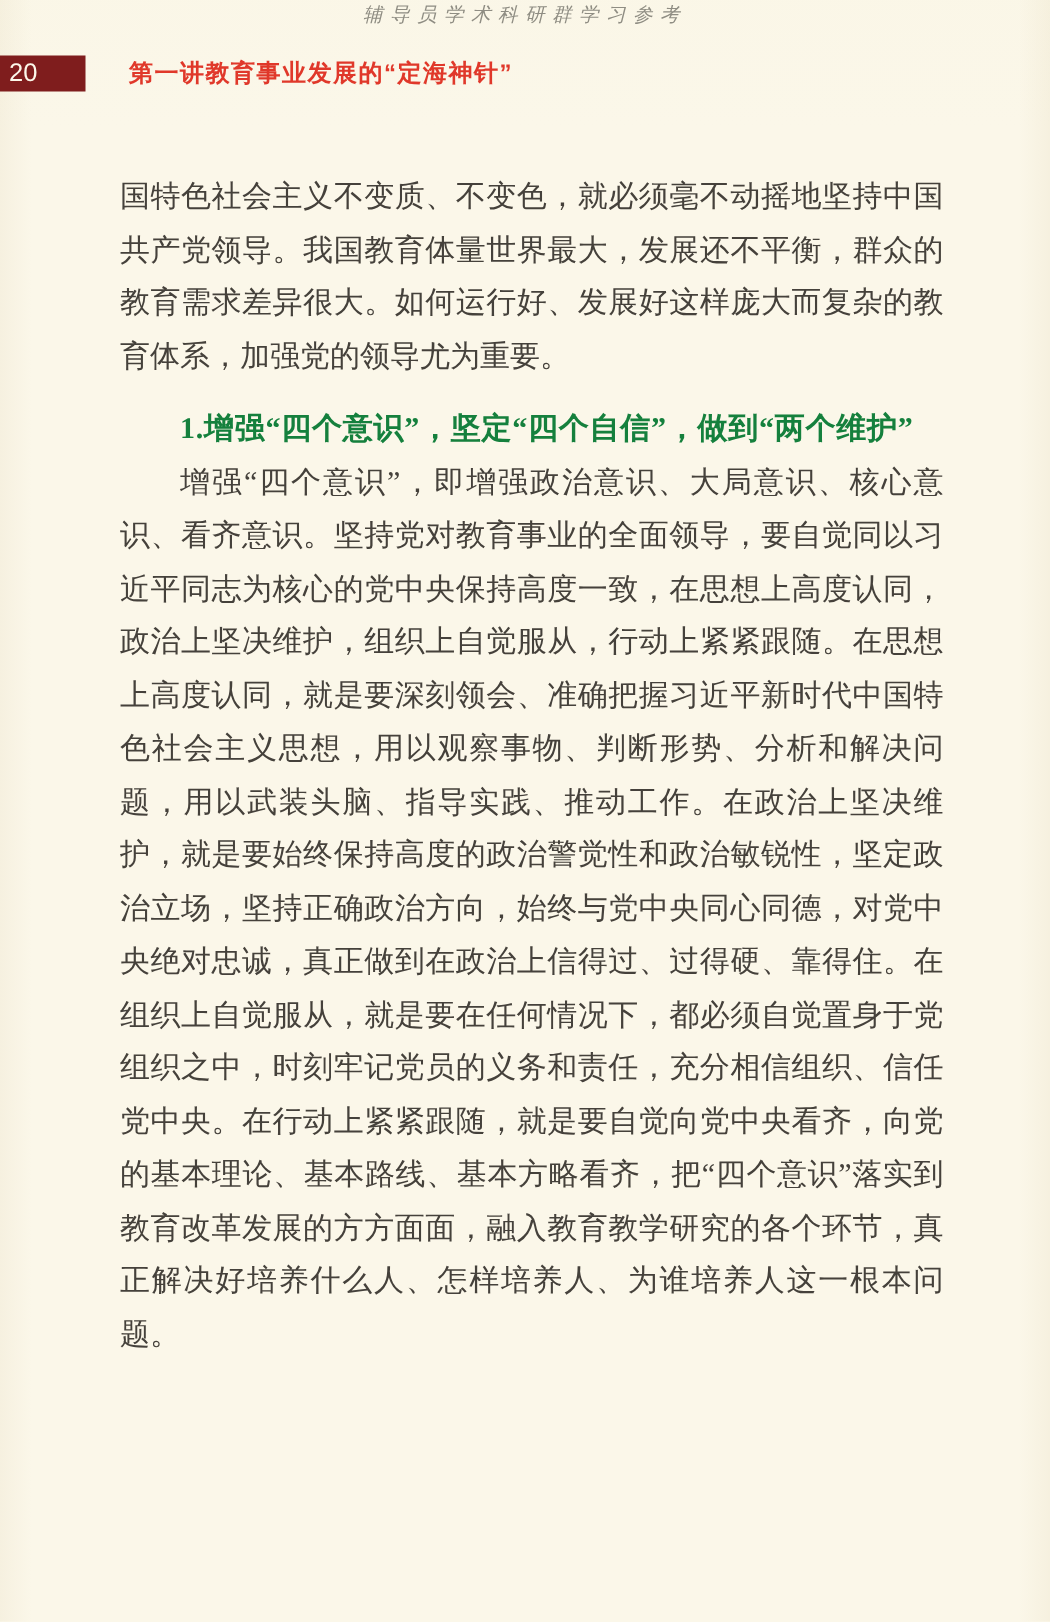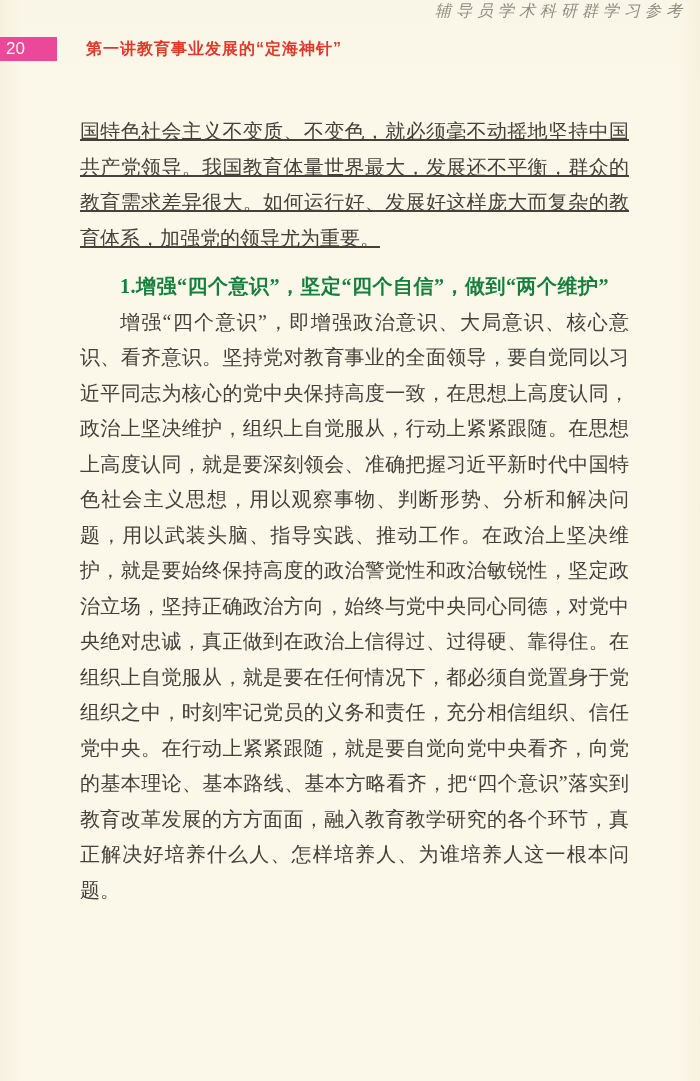--- a/index.html
+++ b/index.html
@@ -20,42 +20,42 @@
     inset: 0;
     background:
       linear-gradient(90deg, rgba(222,210,180,0.18) 0%, rgba(255,255,255,0) 3%, rgba(255,255,255,0) 97%, rgba(226,214,182,0.20) 100%),
       linear-gradient(180deg, rgba(250,246,230,0.6) 0%, rgba(255,252,240,0) 8%);
     pointer-events: none;
   }
   .watermark {
     position: absolute;
     top: 1px;
     left: 0;
-    right: 13px;
-    text-align: right;
+    right: 0;
+    text-align: center;
     font-family: "DejaVu Serif", serif;
     font-style: italic;
-    font-size: 16px;
+    font-size: 13px;
     letter-spacing: 5px;
     color: #8f8d83;
   }
   .header {
     position: absolute;
     top: 36px;
     left: 0;
     width: 100%;
     height: 26px;
   }
   .page-num-block {
     position: absolute;
     left: 0;
     top: 1px;
     width: 57px;
     height: 24px;
-    background: #ec4899;
+    background: #7f1d1d;
     box-sizing: border-box;
     padding-left: 6px;
     font-family: "Liberation Sans", sans-serif;
     font-size: 17px;
     line-height: 23px;
     color: #fdf8ea;
   }
   .chapter {
     position: absolute;
     left: 86px;
@@ -79,21 +79,20 @@
     color: #45413b;
     text-align: justify;
     text-justify: inter-ideograph;
   }
   .content p {
     margin: 0;
     text-indent: 2em;
   }
   .content p.no-indent {
     text-indent: 0;
-    text-decoration: underline;
   }
   .section-heading {
     margin: 13px 0 0 0;
     font-size: 20px;
     line-height: 35.5px;
     font-weight: bold;
     color: #15803d;
     text-indent: 2em;
     letter-spacing: 0.5px;
   }

